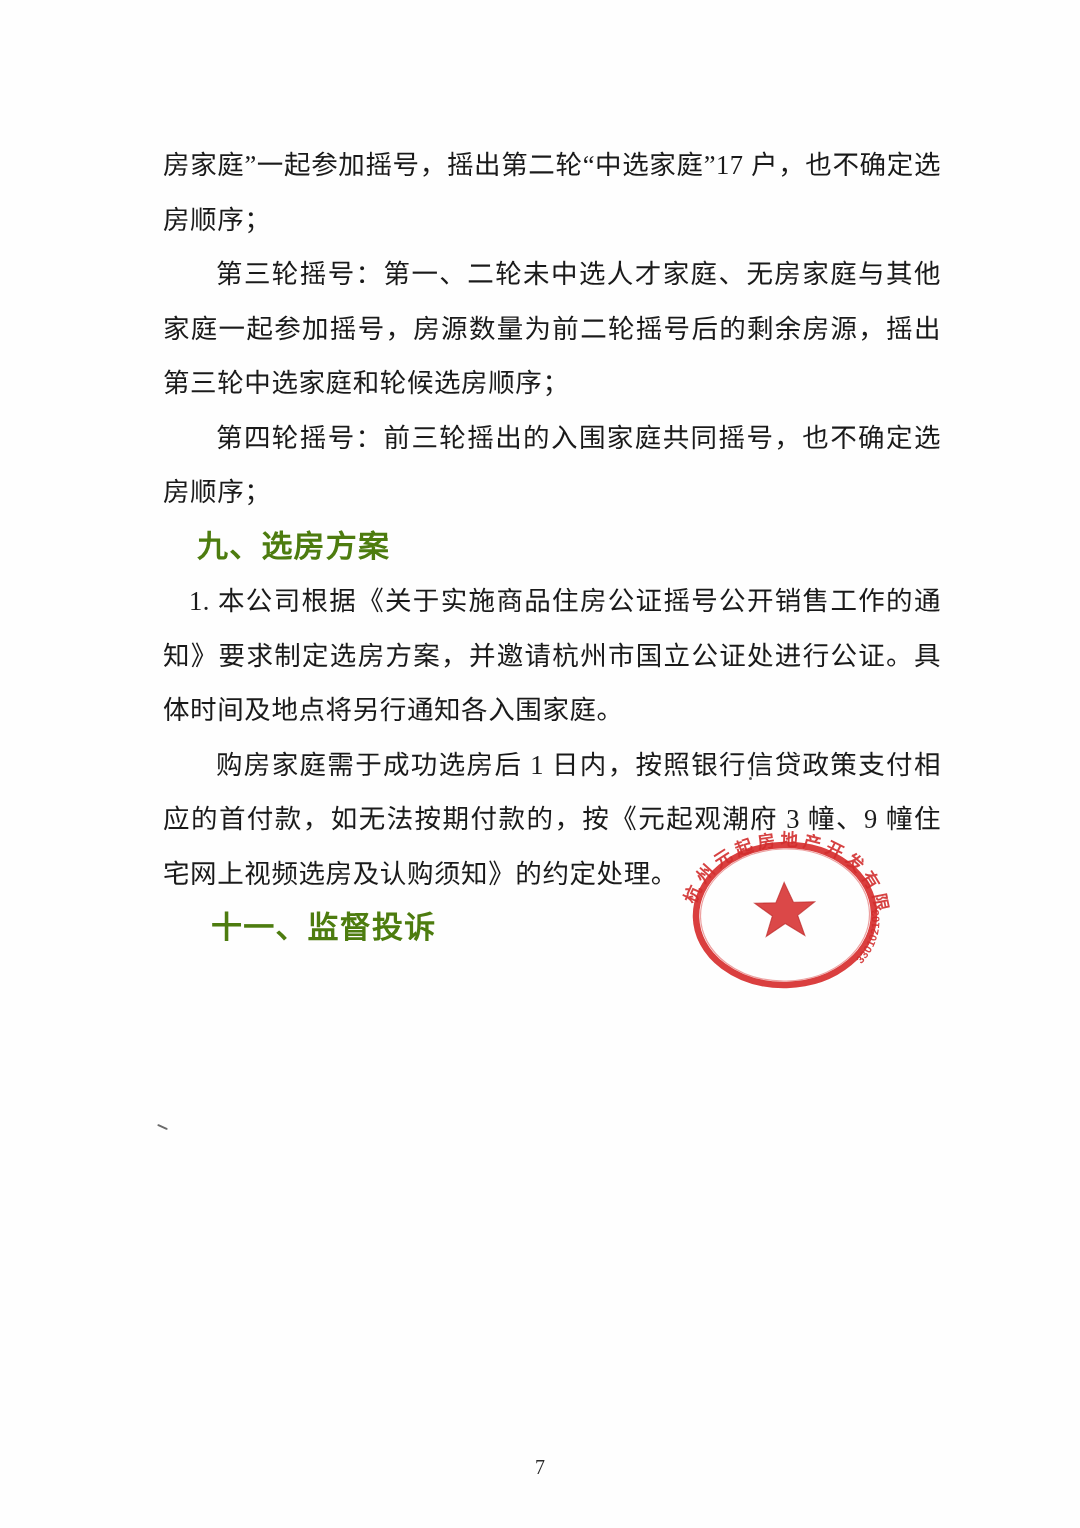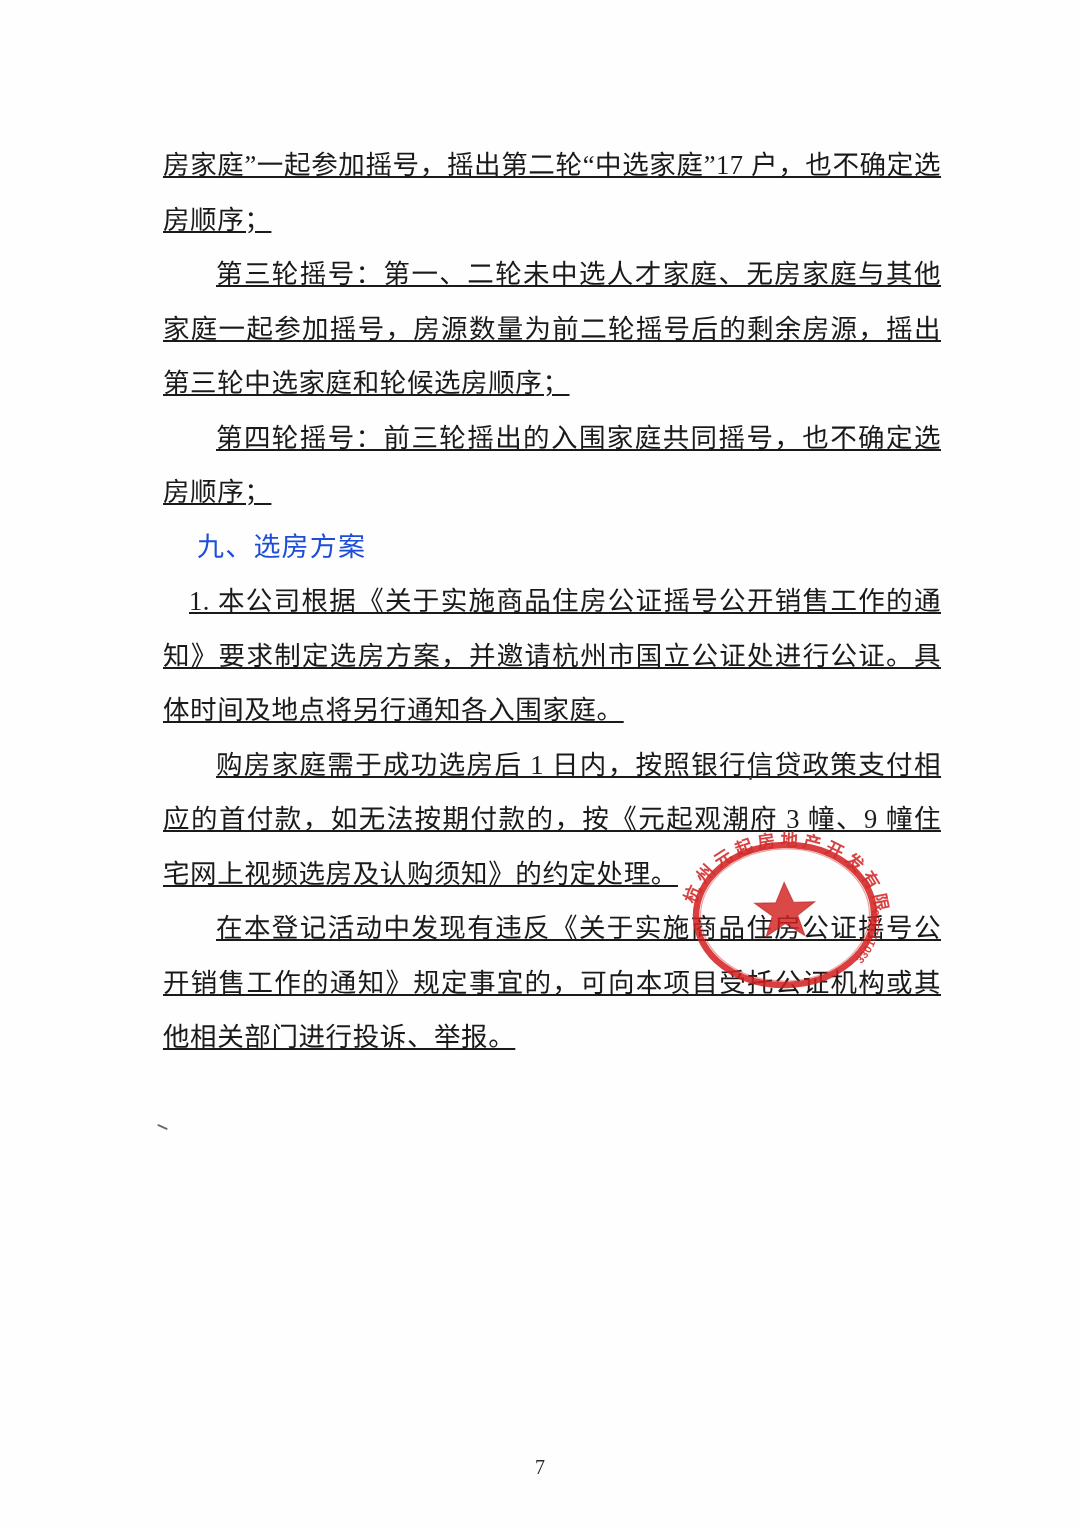--- a/index.html
+++ b/index.html
@@ -27,34 +27,33 @@
   }
 
   .para {
     margin: 0 8px 0 0;
     font-size: 26.5px;
     line-height: 54.5px;
     letter-spacing: 0.6px;
     text-align: justify;
     text-justify: inter-character;
     color: #1a1a1a;
-    text-decoration: underline;
   }
 
   .para.indent-2 { text-indent: 53px; }
   .para.indent-1 { text-indent: 26px; }
 
   .heading {
     margin: 0;
-    font-size: 27px;
+    font-size: 31px;
     line-height: 54.5px;
-    font-weight: normal;
+    font-weight: bold;
     text-indent: 34px;
     letter-spacing: 1.2px;
-    color: #1d4ed8;
+    color: #4d7c0f;
   }
   .heading.heading-wide { text-indent: 48px; }
 
   
   .page-number {
     position: absolute;
     left: 0;
     right: 0;
     top: 1456px;
     text-align: center;
@@ -109,22 +108,22 @@
 
 
     <h2 class="heading">九、选房方案</h2>
 
     <p class="para indent-1">1. 本公司根据《关于实施商品住房公证摇号公开销售工作的通知》要求制定选房方案，并邀请杭州市国立公证处进行公证。具体时间及地点将另行通知各入围家庭。</p>
 
 
 
     <p class="para indent-2">购房家庭需于成功选房后 1 日内，按照银行信贷政策支付相应的首付款，如无法按期付款的，按《元起观潮府 3 幢、9 幢住宅网上视频选房及认购须知》的约定处理。</p>
 
+    <h2 class="heading heading-wide">十一、监督投诉</h2>
 
-    <p class="para indent-2">在本登记活动中发现有违反《关于实施商品住房公证摇号公开销售工作的通知》规定事宜的，可向本项目受托公证机构或其他相关部门进行投诉、举报。</p>
 
   </div>
 
   <div class="seal">
     <svg viewBox="0 0 226 178" xmlns="http://www.w3.org/2000/svg">
       <defs>
         <path id="arcTop" d="M 22 92 A 91 72 0 0 1 204 92" fill="none"></path>
         <path id="arcNum" d="M 186 142 A 91 72 0 0 0 206 84" fill="none"></path>
       </defs>
 

